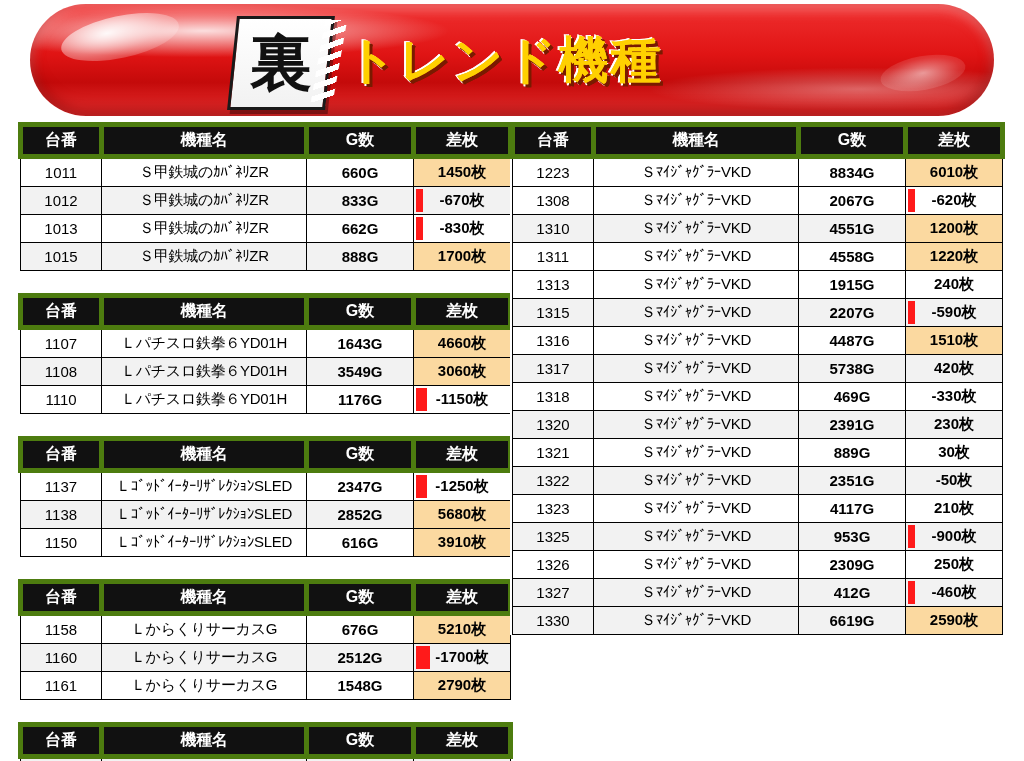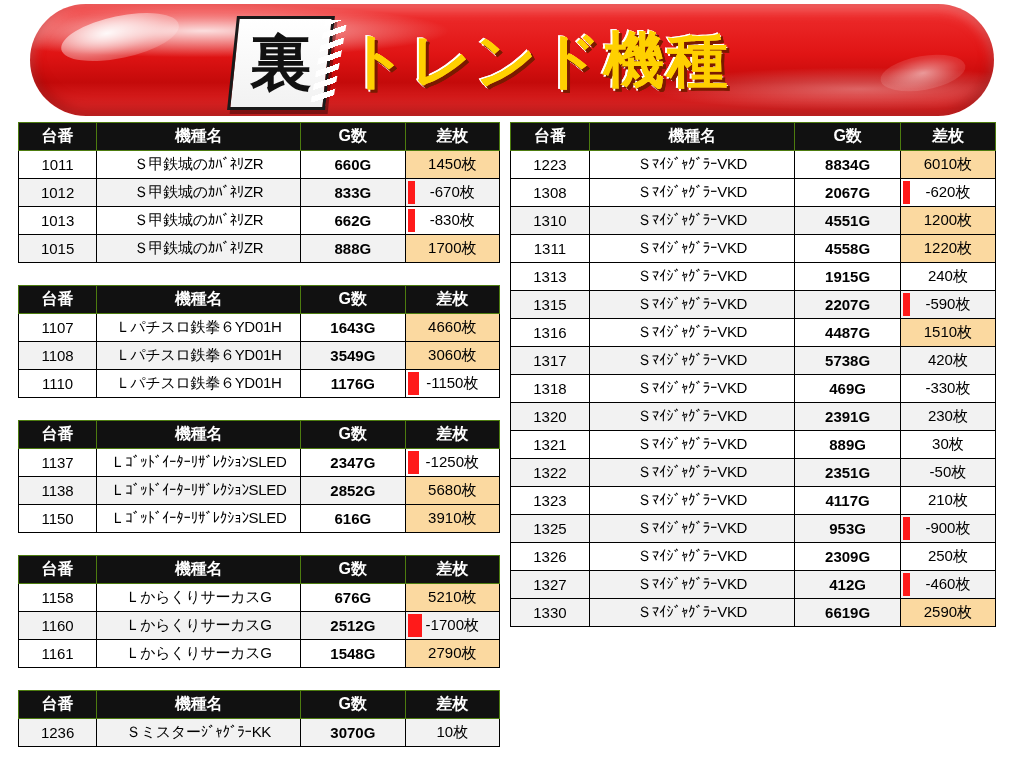--- a/index.html
+++ b/index.html
@@ -86,21 +86,21 @@
     height: 82px;
     background: repeating-linear-gradient(160deg, #ffffff 0 6px, rgba(255,255,255,0) 6px 12px);
     transform: skewX(-10deg);
   }
   .banner-title {
     position: absolute;
     left: 346px;
     top: 6px;
     font-family: "DejaVu Sans", sans-serif;
     font-weight: bold;
-    font-size: 61px;
+    font-size: 50px;
     letter-spacing: 2px;
     line-height: 108px;
     color: #ffd000;
     background: linear-gradient(180deg, #fff7b0 0%, #ffd400 42%, #e59400 60%, #ffe477 100%);
     -webkit-background-clip: text;
     background-clip: text;
     -webkit-text-fill-color: transparent;
     text-shadow: 0 0 0 #ffd000;
     filter: drop-shadow(3px 3px 0 #7a1a00) drop-shadow(-2px -1px 0 #ffffff);
   }
@@ -134,30 +134,30 @@
     vertical-align: middle;
     font-size: 15px;
     color: #000000;
     background-clip: padding-box;
   }
   table.grid thead th {
     background: #111111;
     color: #ffffff;
     font-weight: bold;
     font-size: 16px;
-    border: 1px solid #4d7c0f;
+    border: 5px solid #4d7c0f;
   }
   .c-dai   { width: 72px; font-size: 17px; }
   .c-name  { width: 196px; font-size: 12px; letter-spacing: -0.3px; }
   .c-g     { width: 98px; font-size: 16px; font-weight: bold; }
   .c-sa    { width: 88px; font-size: 16px; }
 
   tr.alt td { background: #f2f2f2; }
   td.dai { font-weight: normal; }
-  td.sa { position: relative; font-weight: normal; }
+  td.sa { position: relative; font-weight: bold; }
   td.sa.hl { background: #fbd9a0; }
   .bar {
     position: absolute;
     left: 2px;
     top: 2px;
     bottom: 2px;
     width: 7px;
     background: #ff1a1a;
   }
   .bar.w2 { width: 11px; }

